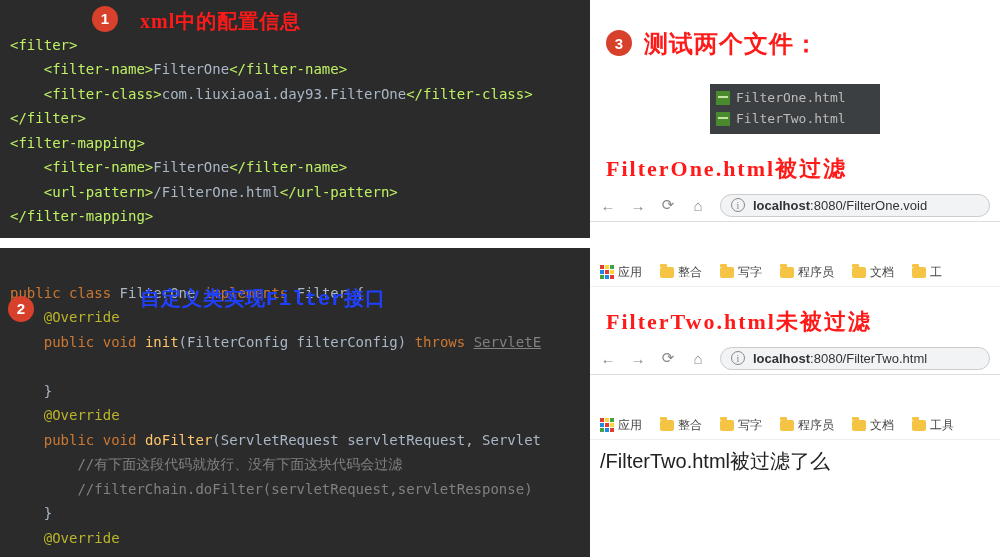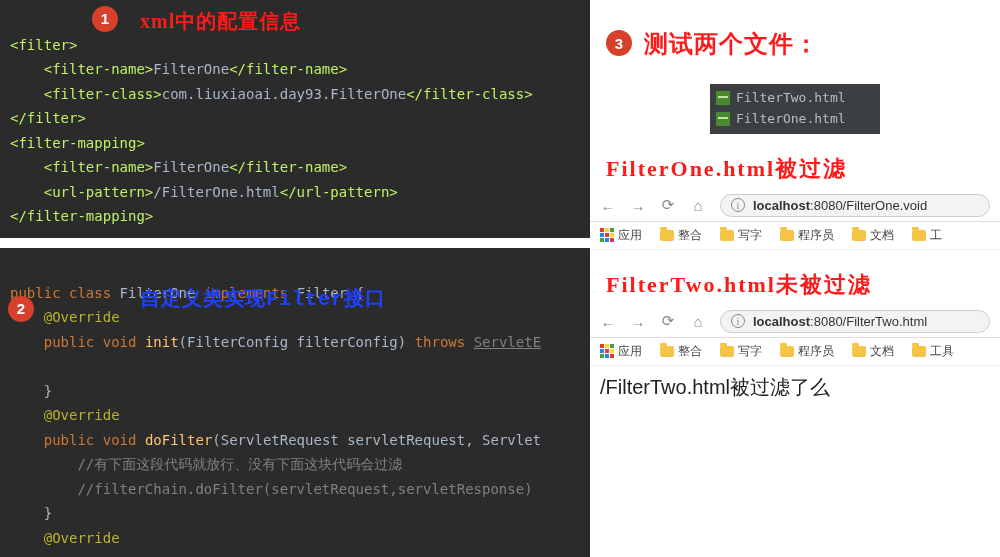--- a/index.html
+++ b/index.html
@@ -147,20 +147,21 @@
   .bookmarks {
     display: flex;
     align-items: center;
     gap: 18px;
     padding: 5px 10px;
     font-family: Arial, "Microsoft YaHei", sans-serif;
     font-size: 12px;
     color: #444;
     border-bottom: 1px solid #eee;
     background: #fff;
+    margin-top: 37px;
   }
   .bm-item { display: flex; align-items: center; gap: 4px; }
   .apps-icon {
     width: 14px; height: 14px;
     display: inline-grid;
     grid-template-columns: repeat(3,4px);
     grid-template-rows: repeat(3,4px);
     gap: 1px;
   }
   .apps-icon span:nth-child(1){background:#e53935}
@@ -234,25 +235,25 @@
 <div class="right-col">
 
   <div class="right-title-row">
     <span class="badge" style="left:16px; top:8px;">3</span>
     <span class="overlay-text" style="left:54px; top:6px; font-size:24px;">测试两个文件：</span>
   </div>
 
   <div class="file-list">
     <div class="file-item">
       <span class="file-icon"></span>
-      <span>FilterTwo.html</span>
+      <span>FilterOne.html</span>
     </div>
     <div class="file-item">
       <span class="file-icon"></span>
-      <span>FilterOne.html</span>
+      <span>FilterTwo.html</span>
     </div>
   </div>
 
   <div class="section-heading">FilterOne.html被过滤</div>
   <div class="browser-bar">
     <span class="nav-icon">←</span>
     <span class="nav-icon">→</span>
     <span class="nav-icon">⟳</span>
     <span class="nav-icon">⌂</span>
     <div class="url-box">

